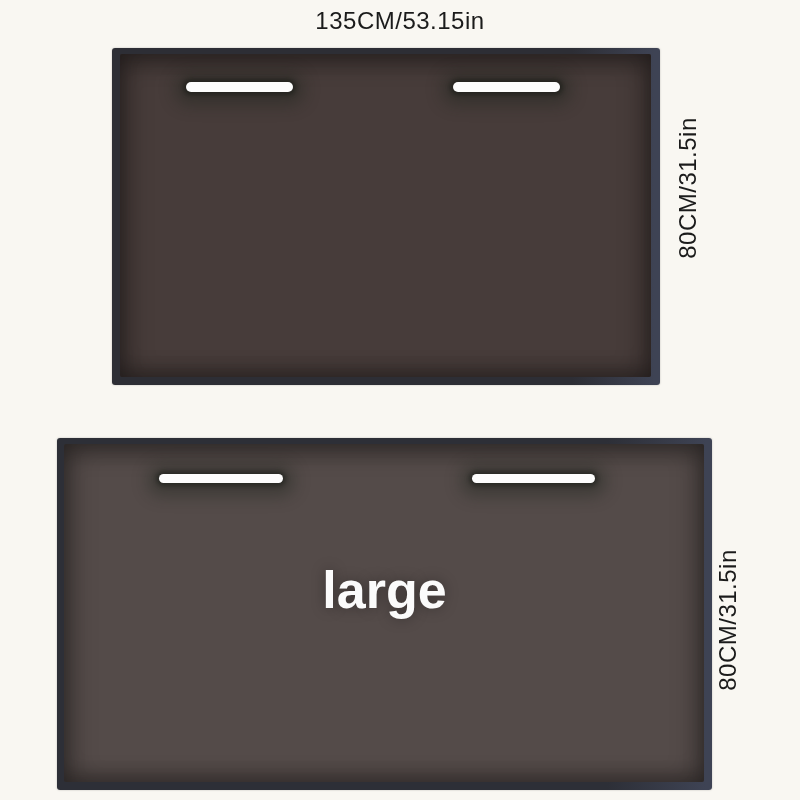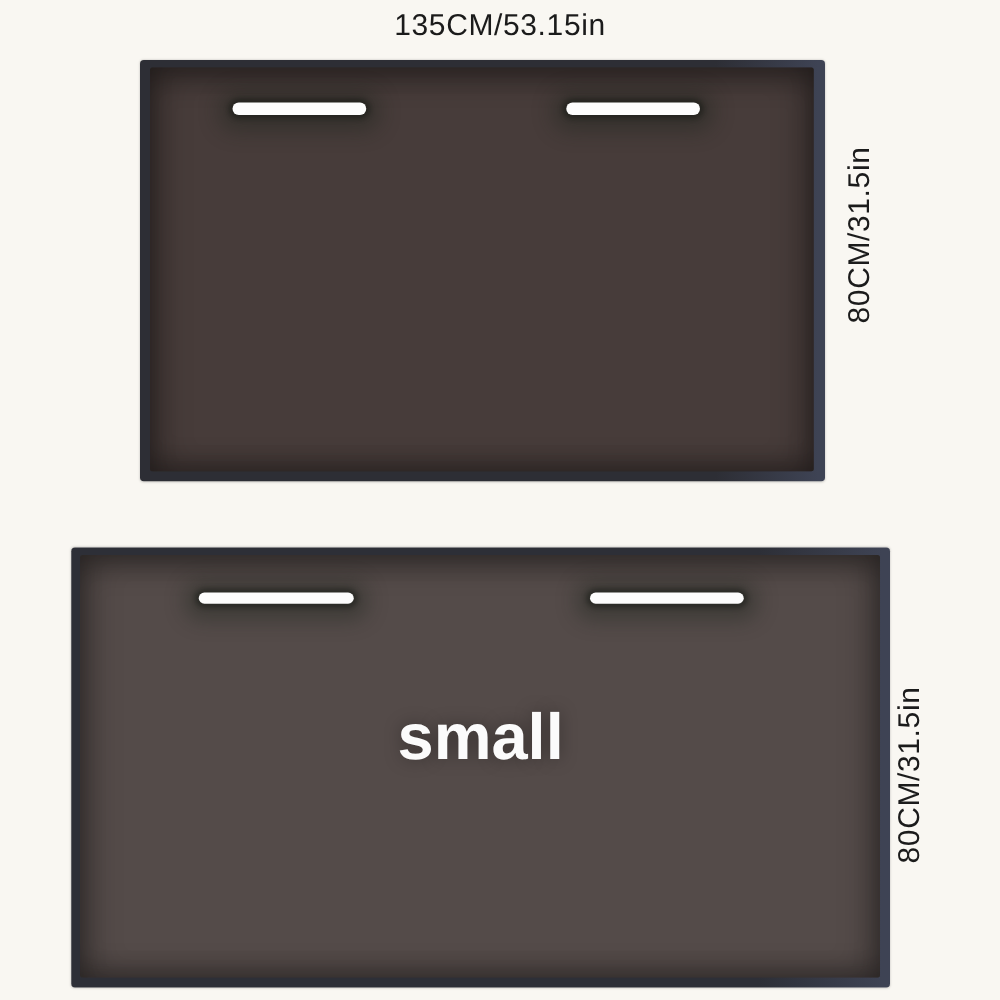--- a/index.html
+++ b/index.html
@@ -95,18 +95,18 @@
     <div class="slot-bar slot-2"></div>
   </div>
 
   <div class="dim-side dim-side-small">80CM/31.5in</div>
 
 
   <div class="mat mat-large" style="--edge: #2d2f37;">
     <div class="mat-surface" style="--surface: #544b49;"></div>
     <div class="slot-bar slot-1"></div>
     <div class="slot-bar slot-2"></div>
-    <div class="mat-label">small</div>
+    <div class="mat-label">large</div>
   </div>
 
   <div class="dim-side dim-side-large">80CM/31.5in</div>
 
 </div>
 
 </body></html>

